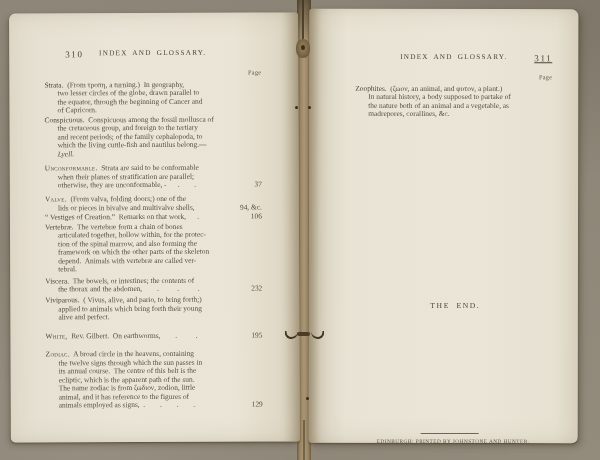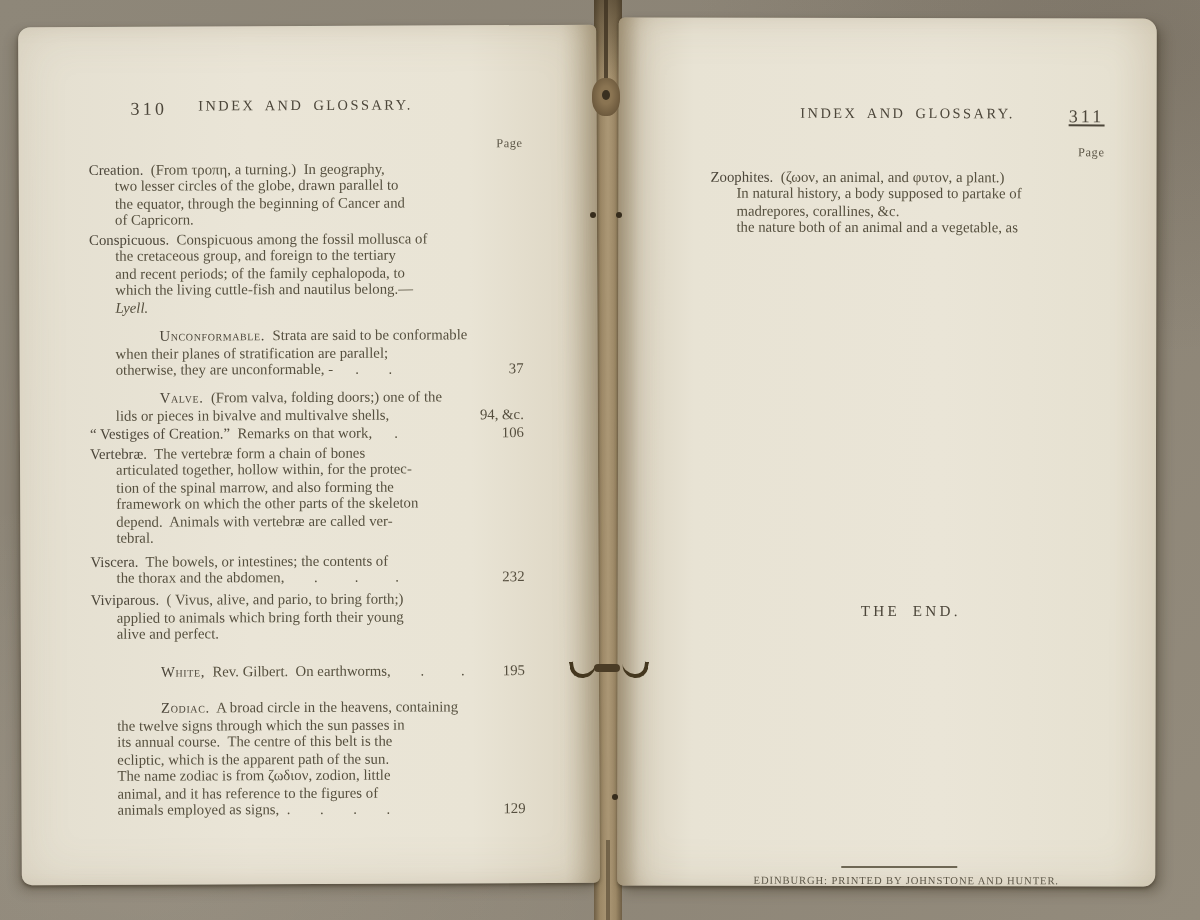--- a/index.html
+++ b/index.html
@@ -49,21 +49,21 @@
   
   .entries{margin-top:5px;font-size:7.4px;line-height:8.45px;}
   .entry{margin-top:1px;}
   .entry.gap-s{margin-top:3px;}
   .entry.gap-m{margin-top:6px;}
   .entry.gap-l{margin-top:10px;}
   .line{display:flex;justify-content:space-between;}
   .line .lt{white-space:pre;}
   .line.cont{padding-left:13px;}
   .head{color:#4c463a;}
-  .head.sc{font-variant:small-caps;letter-spacing:.3px;margin-left:35px;}
+  .head.sc{font-variant:small-caps;letter-spacing:.3px;}
   .it{font-style:italic;}
   .ref{white-space:nowrap;padding-left:4px;color:#564f3f;}
 
   
   .the-end{position:absolute;top:248px;left:46px;right:22px;text-align:center;
     font-size:7.6px;letter-spacing:1.6px;word-spacing:3px;color:#4c463a;}
   .imprint-rule{position:absolute;top:380px;left:112px;width:58px;height:1px;background:#6e6754;}
   .imprint{position:absolute;top:385px;left:20px;right:0;text-align:center;
     font-size:5.3px;letter-spacing:.45px;color:#5d5748;}
 
@@ -98,21 +98,21 @@
   <div class="page left">
     <div class="textcol">
       <div class="running-head">
         <span class="pgnum pos-left">310</span>
         <div class="running-title">INDEX AND GLOSSARY.</div>
       </div>
       <div class="page-col-label">Page</div>
       <div class="entries">
           <div class="entry">
             <div class="line">
-              <span class="lt"><span class="head">Creation.</span>  (From τροπη, a turning.)  In geography,</span>
+              <span class="lt"><span class="head">Strata.</span>  (From τροπη, a turning.)  In geography,</span>
             </div>
             <div class="line cont">
               <span class="lt">two lesser circles of the globe, drawn parallel to</span>
             </div>
             <div class="line cont">
               <span class="lt">the equator, through the beginning of Cancer and</span>
             </div>
             <div class="line cont">
               <span class="lt">of Capricorn.</span>
             </div>
@@ -244,24 +244,24 @@
       <div class="page-col-label">Page</div>
       <div class="entries">
           <div class="entry">
             <div class="line">
               <span class="lt"><span class="head">Zoophites.</span>  (ζωον, an animal, and φυτον, a plant.)</span>
             </div>
             <div class="line cont">
               <span class="lt">In natural history, a body supposed to partake of</span>
             </div>
             <div class="line cont">
+              <span class="lt">the nature both of an animal and a vegetable, as</span>
+            </div>
+            <div class="line cont">
               <span class="lt">madrepores, corallines, &amp;c.</span>
-            </div>
-            <div class="line cont">
-              <span class="lt">the nature both of an animal and a vegetable, as</span>
             </div>
           </div>
         </div>
       <div class="the-end">THE END.</div>
       <div class="imprint-rule"></div>
       <div class="imprint">EDINBURGH: PRINTED BY JOHNSTONE AND HUNTER.</div>
     </div>
   </div>
 
   <div class="stitches">

